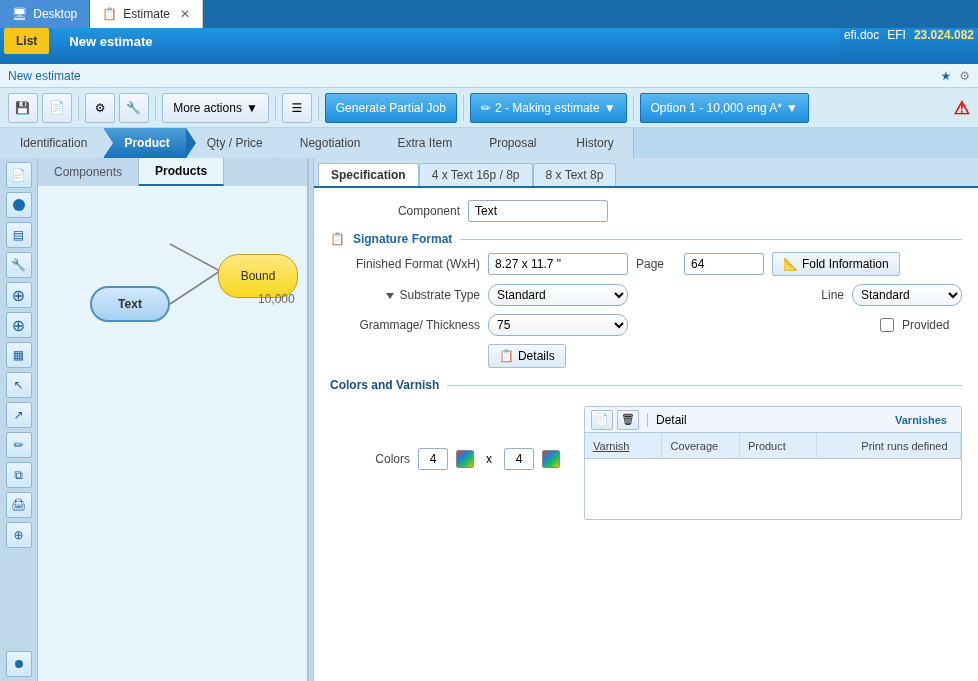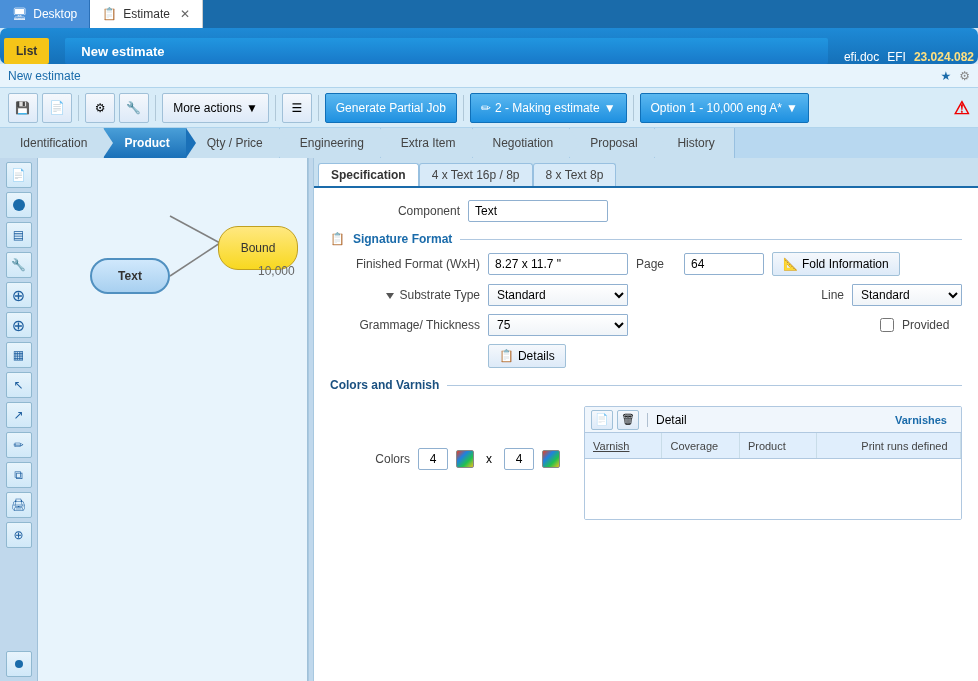--- a/index.html
+++ b/index.html
@@ -38,24 +38,23 @@
       color: #666;
       cursor: pointer;
       margin-left: 4px;
     }
 
     
     .menu-bar {
       display: flex;
       height: 36px;
       background: linear-gradient(to bottom, #1e8ad6, #1570b8);
-      align-items: flex-end;
+      align-items: flex-start;
       padding: 0 4px;
-      gap: 16px;
-      border-radius: 7px;
+      gap: 4px;
     }
     .menu-list-btn {
       background: #f5c518;
       color: #333;
       border: none;
       padding: 4px 12px;
       font-weight: bold;
       font-size: 12px;
       cursor: pointer;
       height: 26px;
@@ -348,21 +347,21 @@
       height: 22px;
       font-size: 12px;
       border-radius: 2px;
     }
     .form-select {
       border: 1px solid #90b0d0;
       background: linear-gradient(to bottom, white, #f0f4f8);
       padding: 2px 4px;
       height: 22px;
       font-size: 12px;
-      border-radius: 1px;
+      border-radius: 10px;
       cursor: pointer;
     }
 
     
     .section-header {
       color: #1a5080;
       font-weight: bold;
       font-size: 12px;
       margin: 10px 0 6px 0;
       display: flex; align-items: center; gap: 8px;
@@ -547,32 +546,28 @@
   </div>
   <div class="step active">
     <span>Product</span>
     <span class="step-arrow"></span>
   </div>
   <div class="step">
     <span>Qty / Price</span>
     <span class="step-arrow"></span>
   </div>
   <div class="step">
-    <span>Engineering</span>
+    <span>Negotiation</span>
     <span class="step-arrow"></span>
   </div>
   <div class="step">
     <span>Extra Item</span>
     <span class="step-arrow"></span>
   </div>
   <div class="step">
-    <span>Negotiation</span>
-    <span class="step-arrow"></span>
-  </div>
-  <div class="step">
     <span>Proposal</span>
     <span class="step-arrow"></span>
   </div>
   <div class="step">
     <span>History</span>
   </div>
 </div>
 
 <div class="main-layout">
 
@@ -616,20 +611,28 @@
     <div class="sidebar-icon">
       <span>⊕</span>
     </div>
     <div style="flex:1;"></div>
     <div class="sidebar-icon">
       <span style="width:8px;height:8px;background:#1a6baa;border-radius:50%;display:block;"></span>
     </div>
   </div>
 
   <div class="component-panel">
+    <div class="panel-tabs">
+      <div class="panel-tab">
+        <span>Components</span>
+      </div>
+      <div class="panel-tab active">
+        <span>Products</span>
+      </div>
+    </div>
     <div class="component-canvas">
       <svg class="connector-svg">
 
         <line x1="132" y1="58" x2="182" y2="85" stroke="#808080" stroke-width="1.5"></line>
 
         <line x1="132" y1="118" x2="182" y2="85" stroke="#808080" stroke-width="1.5"></line>
       </svg>
       <div class="node node-text">
         <span>Text</span>
       </div>

